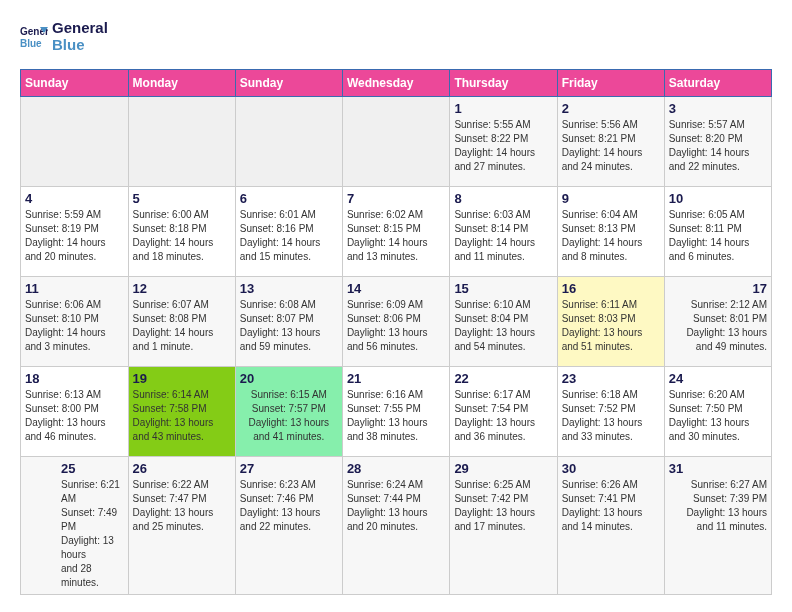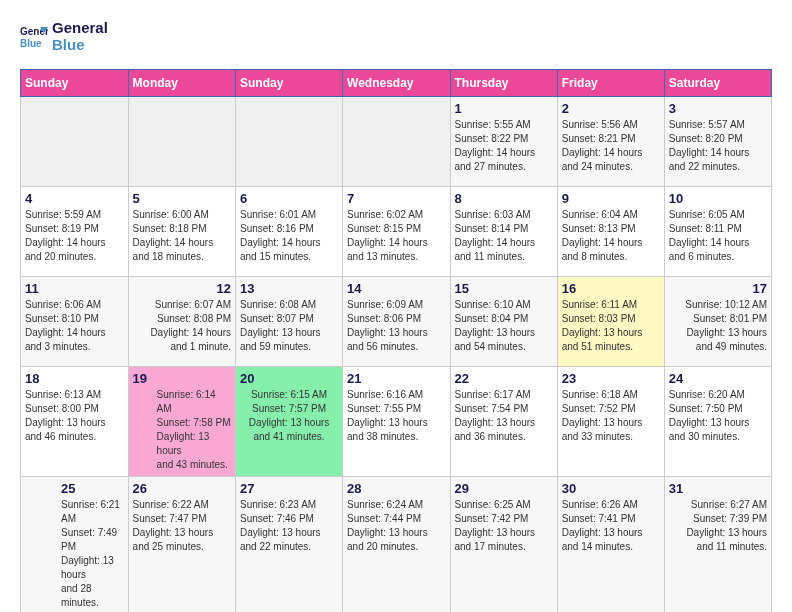--- a/index.html
+++ b/index.html
@@ -200,21 +200,21 @@
         </td>
       </tr>
       <tr>
         <td style="background: rgb(247, 247, 247);">
           <span class="day-number">11</span>
           <div class="day-info" style="white-space: pre-line;">Sunrise: 6:06 AM
 Sunset: 8:10 PM
 Daylight: 14 hours
 and 3 minutes.</div>
         </td>
-        <td style="background: rgb(247, 247, 247); text-align: right;">
+        <td style="background: rgb(247, 247, 247);">
           <span class="day-number">12</span>
           <div class="day-info" style="white-space: pre-line;">Sunrise: 6:07 AM
 Sunset: 8:08 PM
 Daylight: 14 hours
 and 1 minute.</div>
         </td>
         <td style="background: rgb(247, 247, 247);">
           <span class="day-number">13</span>
           <div class="day-info" style="white-space: pre-line;">Sunrise: 6:08 AM
 Sunset: 8:07 PM
@@ -237,37 +237,37 @@
         </td>
         <td style="background: #fef9c3;">
           <span class="day-number">16</span>
           <div class="day-info" style="white-space: pre-line;">Sunrise: 6:11 AM
 Sunset: 8:03 PM
 Daylight: 13 hours
 and 51 minutes.</div>
         </td>
         <td style="background: rgb(247, 247, 247); text-align: right;">
           <span class="day-number">17</span>
-          <div class="day-info" style="white-space: pre-line;">Sunrise: 10:12 AM
+          <div class="day-info" style="white-space: pre-line;">Sunrise: 2:12 AM
 Sunset: 8:01 PM
 Daylight: 13 hours
 and 49 minutes.</div>
         </td>
       </tr>
       <tr>
         <td style="background: rgb(255, 255, 255);">
           <span class="day-number">18</span>
           <div class="day-info" style="white-space: pre-line;">Sunrise: 6:13 AM
 Sunset: 8:00 PM
 Daylight: 13 hours
 and 46 minutes.</div>
         </td>
-        <td style="background: #f9a8d4;">
+        <td style="background: #84cc16;">
           <span class="day-number">19</span>
-          <div class="day-info" style="white-space: pre-line; margin-left: 24px;">Sunrise: 6:14 AM
+          <div class="day-info" style="white-space: pre-line;">Sunrise: 6:14 AM
 Sunset: 7:58 PM
 Daylight: 13 hours
 and 43 minutes.</div>
         </td>
         <td style="background: #86efac;">
           <span class="day-number">20</span>
           <div class="day-info" style="white-space: pre-line; text-align: center;">Sunrise: 6:15 AM
 Sunset: 7:57 PM
 Daylight: 13 hours
 and 41 minutes.</div>

